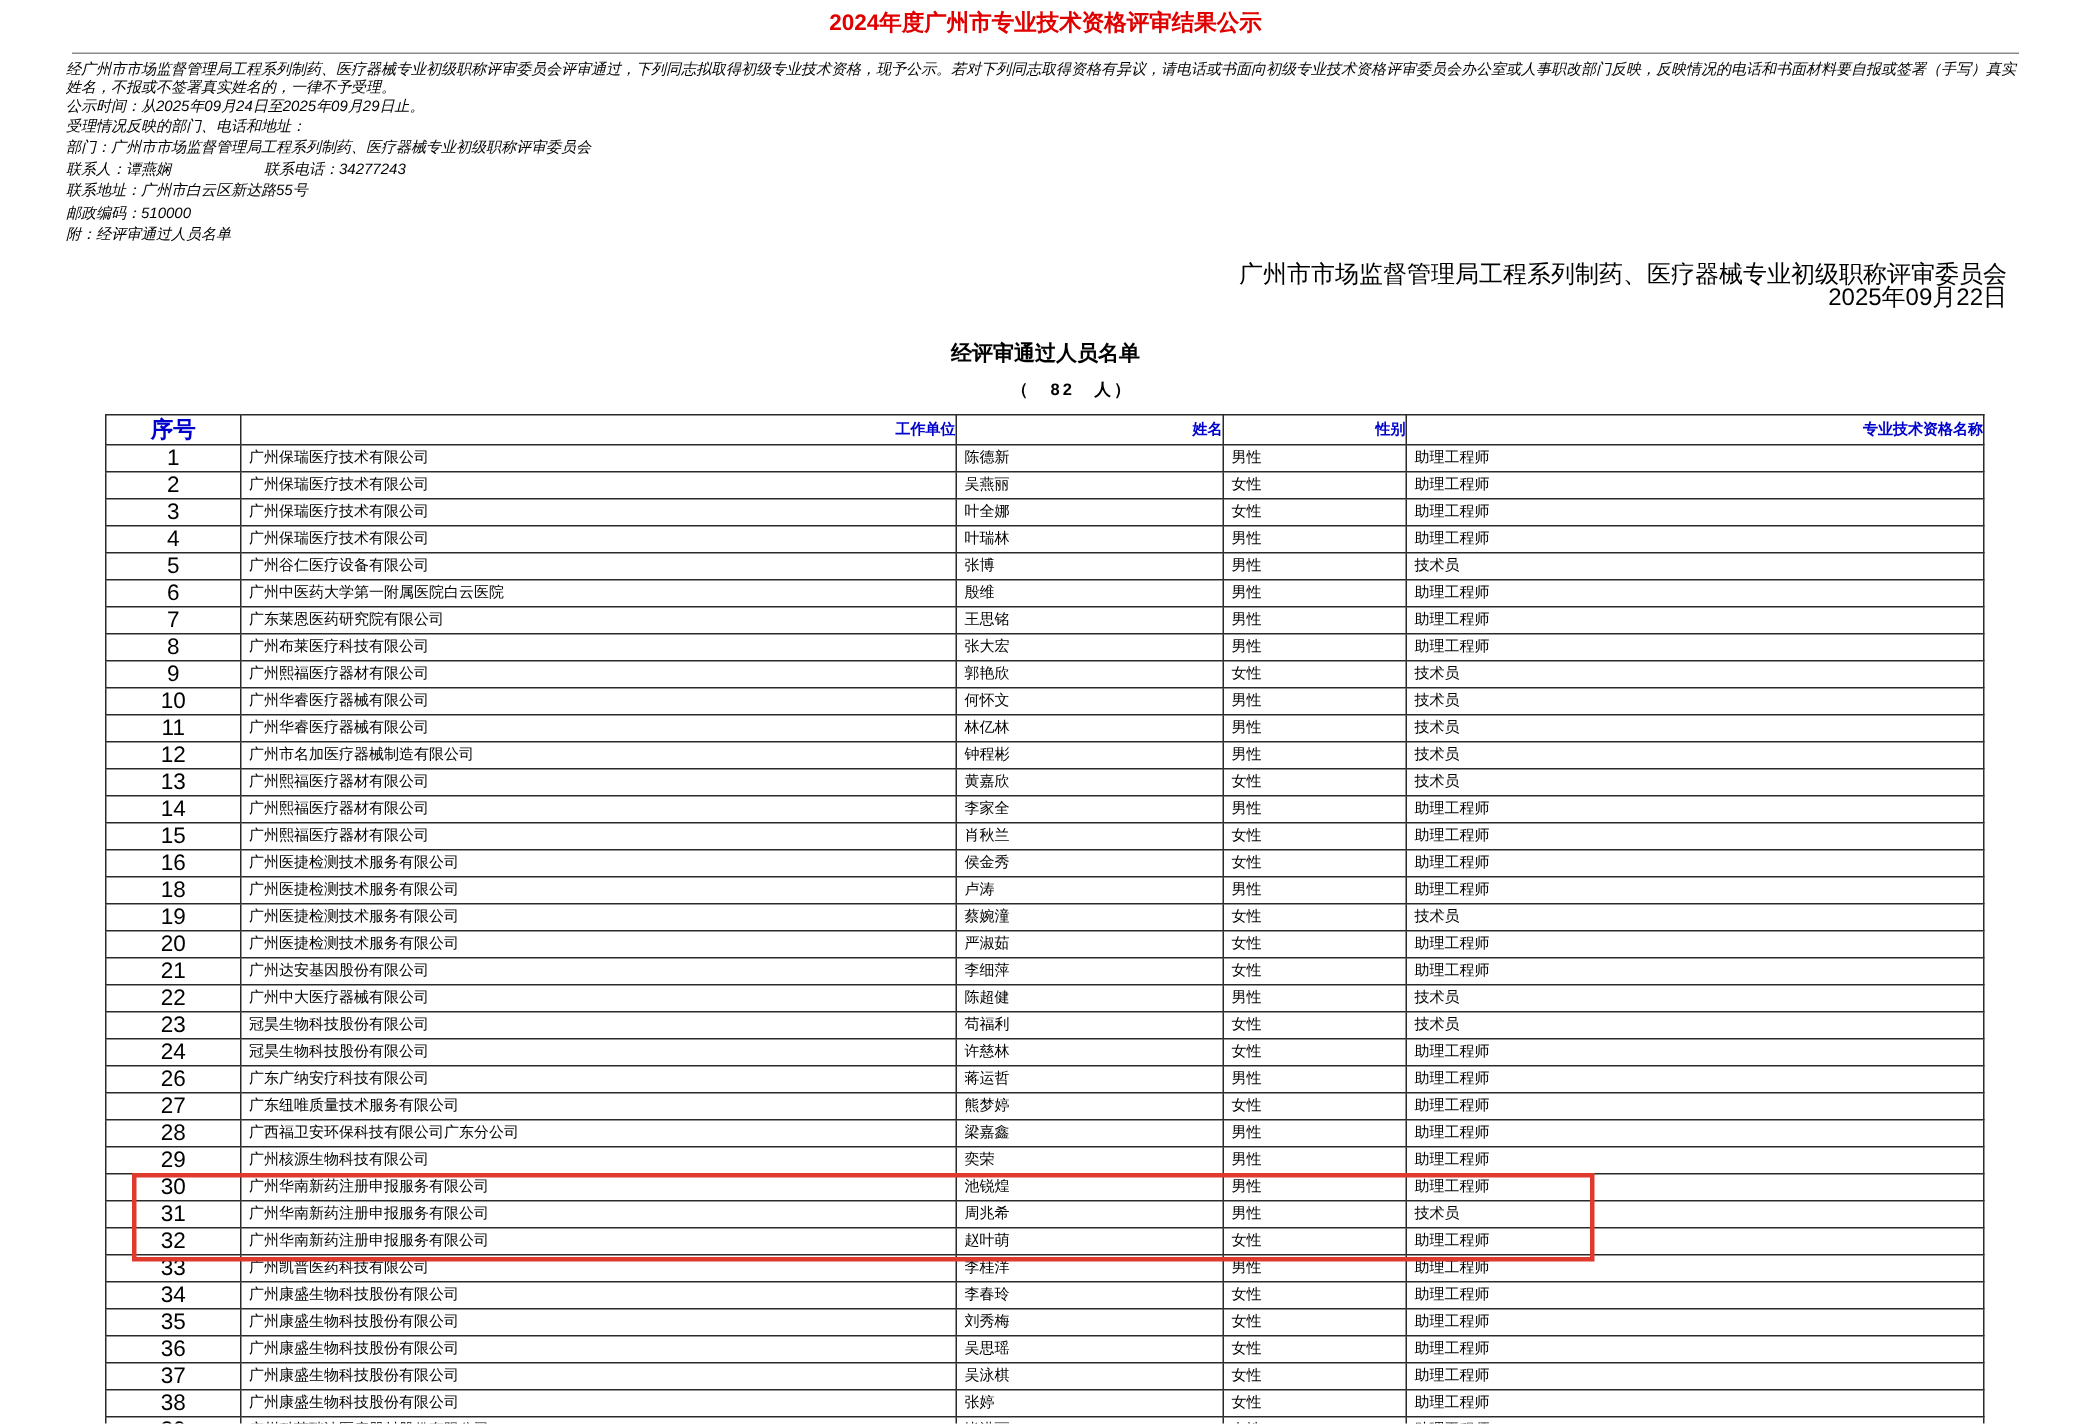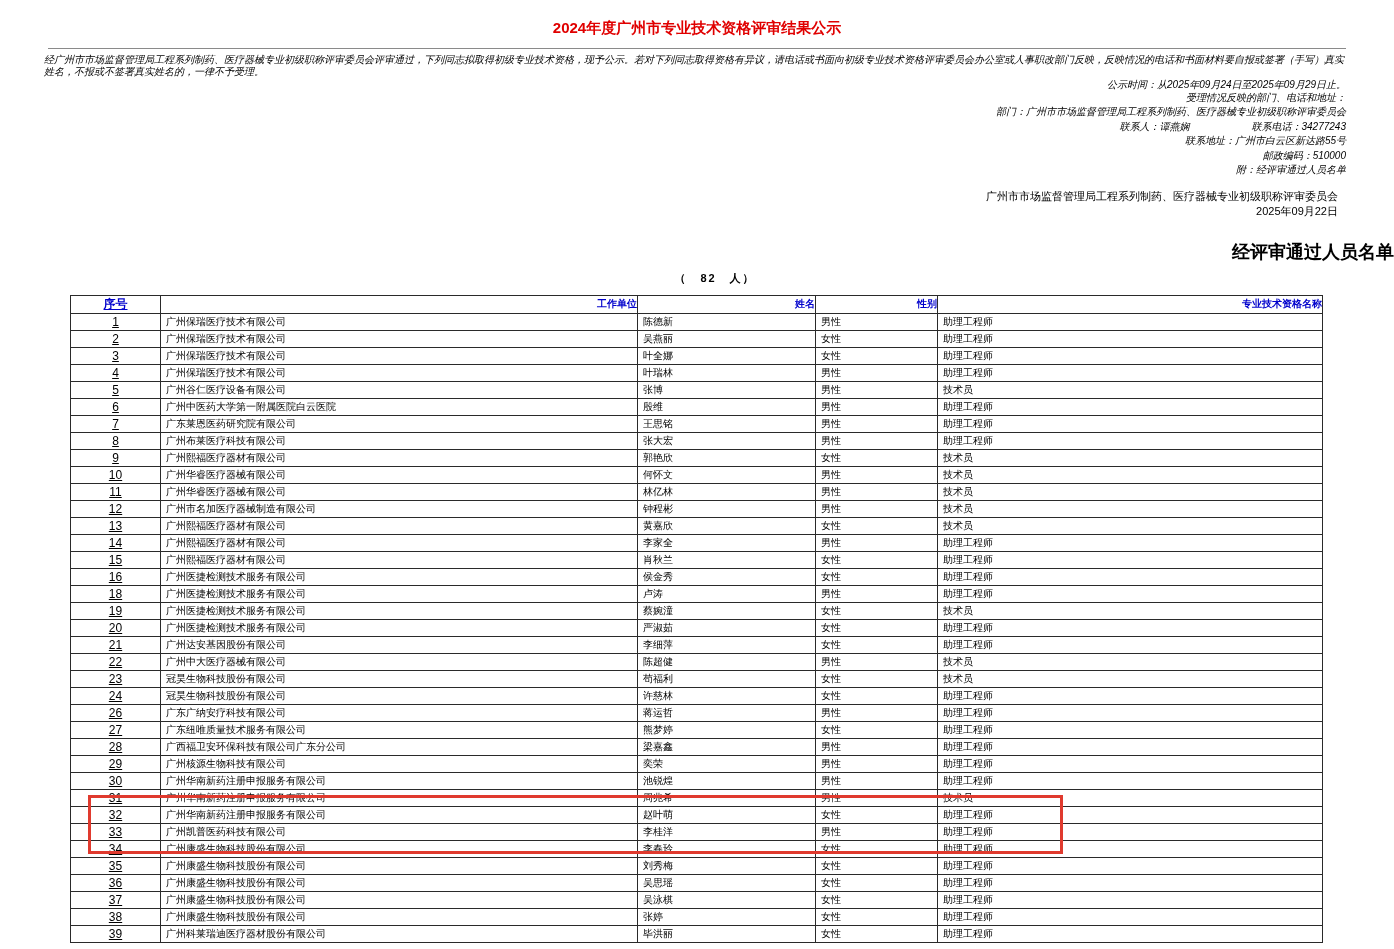--- a/index.html
+++ b/index.html
@@ -3,50 +3,50 @@
 <meta charset="utf-8">
 <style>
   html,body{margin:0;padding:0;}
   body{
     width:1394px;height:949px;overflow:hidden;position:relative;
     background:#ffffff;color:#000;
     font-family:"Liberation Sans","DejaVu Sans",sans-serif;
   }
   .page{position:relative;width:100%;height:100%;}
   .title{
-    margin:19px 0 0 0;text-align:center;
+    margin:6px 0 0 0;text-align:center;
     font-size:15px;font-weight:bold;color:var(--accent-red,#e00000);
   }
   .rule{border-top:1px solid #8a8a8a;margin:10px 48px 0 48px;height:0;}
   .intro{margin:5px 48px 0 44px;font-size:10px;line-height:11.5px;font-style:italic;}
   .intro .para{margin:0;}
-  .intro .line{margin-top:1.5px;text-align:right;}
+  .intro .line{margin-top:1.5px;}
   .intro .line.sp{margin-top:3px;}
   .gap{margin-left:62px;margin-top:20px;}
-  .signature{margin:13px 56px 0 0;text-align:right;font-size:11px;line-height:15px;}
-  .list-title{margin-top:21px;text-align:right;font-size:18px;font-weight:bold;}
+  .signature{margin:13px 56px 0 0;text-align:right;font-size:16px;line-height:15px;}
+  .list-title{margin-top:21px;text-align:center;font-size:14px;font-weight:bold;}
   .list-count{margin-top:7px;text-align:center;font-size:11px;font-weight:bold;letter-spacing:2px;margin-left:36px;}
   table.results{
     margin:9px 0 0 70px;width:1252px;table-layout:fixed;
     border-collapse:collapse;font-size:10px;
   }
   table.results col.c-seq{width:90px;}
   table.results col.c-org{width:477px;}
   table.results col.c-name{width:178px;}
   table.results col.c-sex{width:122px;}
   table.results col.c-qual{width:385px;}
   table.results th,table.results td{
     border:1px solid #2a2a2a;overflow:hidden;white-space:nowrap;
     padding:0 0 0 5px;vertical-align:middle;
   }
   table.results th{
     height:13px;text-align:right;font-weight:bold;
     color:var(--header-blue,#0000cc);
   }
-  table.results th.seq,table.results td.seq{text-align:center;padding:0;font-size:12px;text-decoration:underline;}
+  table.results th.seq,table.results td.seq{text-align:center;padding:0;font-size:15px;}
   table.results td{height:16px;}
   .highlight-box{
     position:absolute;left:88px;width:969px;top:753px;height:57px;
     border:3px solid var(--highlight-red,#e03a2e);
     pointer-events:none;background:transparent;
   }
   .bottom-strip{position:absolute;left:0;bottom:0;width:100%;height:4px;background:#cfcfcf;}
 </style>
 </head>
 <body>

